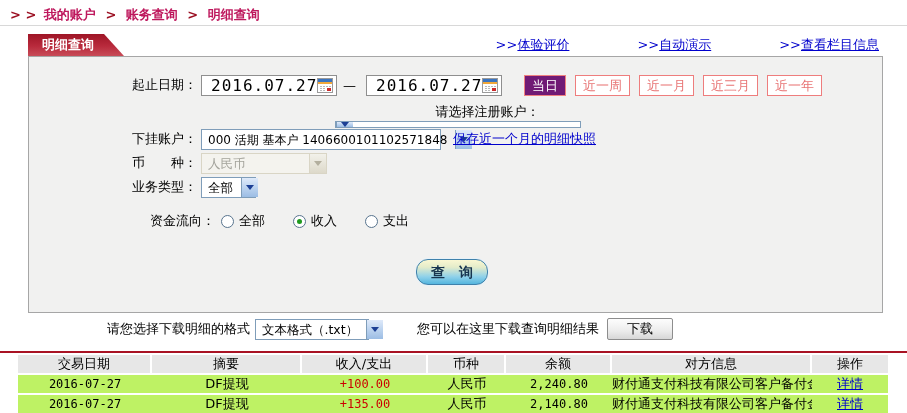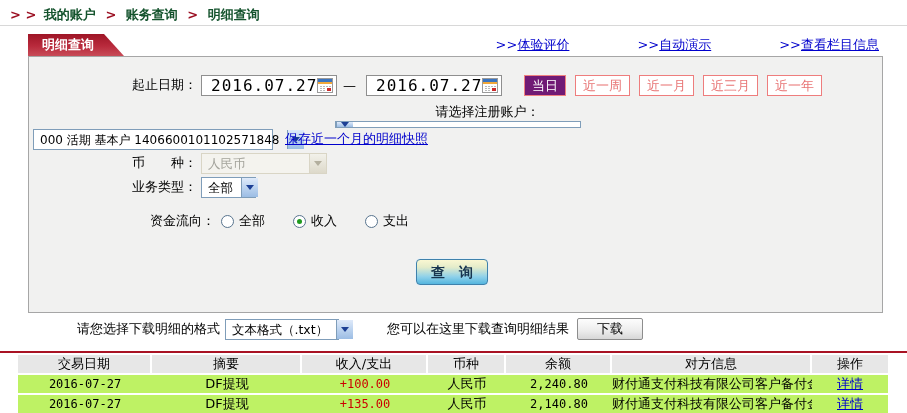--- a/index.html
+++ b/index.html
@@ -2,21 +2,21 @@
 <html><head>
 <meta charset="utf-8">
 <style>
   * { margin:0; padding:0; box-sizing:border-box; }
   body { background:#fff; }
   .page { position:relative; width:907px; height:413px; background:#fff; overflow:hidden;
           font-family:"DejaVu Sans","Liberation Sans",sans-serif; font-size:13px; color:#000; }
 
   
   .breadcrumb { position:absolute; top:6px; left:10px; color:#9b0f22; font-weight:bold; font-size:13px; }
-  .breadcrumb a { color:#14532d; text-decoration:none; margin:0 3px; }
+  .breadcrumb a { color:#be185d; text-decoration:none; margin:0 3px; }
   .crumb-sep { margin:0 2px; }
   .topline { position:absolute; top:25px; left:0; width:907px; height:1px; background:#d8d8d8; }
 
   
   .header-row { position:absolute; top:34px; left:28px; width:855px; height:22px; display:flex; justify-content:space-between; align-items:center; }
   .tab { height:22px; line-height:22px; padding:0 30px 0 14px; color:#fff; font-weight:bold; font-size:13px;
          background:linear-gradient(180deg,#9e1526 0%, #b92a3c 55%, #c84c58 100%);
          clip-path:polygon(0 0, calc(100% - 20px) 0, 100% 100%, 0 100%); }
   .hlinks { display:flex; gap:68px; margin-right:4px; }
   .hlink { color:#0000cc; font-size:13px; text-decoration:none; }
@@ -50,28 +50,28 @@
   .selbox.disabled .chev { border-top-color:#b3af9e; }
 
   .snaplink { color:#0000cc; text-decoration:underline; margin-left:12px; font-size:13px; }
 
   .radio-group { display:flex; align-items:center; margin-left:6px; }
   .radio-opt { display:flex; align-items:center; margin-right:28px; }
   .radio { width:13px; height:13px; border-radius:50%; background:#fff; border:1px solid #58748e; margin-right:5px; position:relative; }
   .radio.checked::after { content:""; position:absolute; left:3px; top:3px; width:5px; height:5px; border-radius:50%; background:#1f9a1f; }
 
   .btnrow { margin-top:26px; display:flex; }
-  .query-btn { margin-left:387px; width:72px; height:26px; border:1px solid #3f81ab; border-radius:4px;
+  .query-btn { margin-left:387px; width:72px; height:26px; border:1px solid #3f81ab; border-radius:12px;
                background:linear-gradient(180deg,#faf7d2 0%, #e4ecca 30%, #8ed1ea 70%, #54b5de 100%);
                font-size:14px; font-weight:bold; color:#17344f; letter-spacing:5px; text-align:center; line-height:24px;
                padding-left:5px; cursor:pointer; box-shadow:0 0 0 1px #e8f2f8; }
 
   
   .dlrow { position:absolute; top:316px; left:0; width:907px; height:26px; display:flex; align-items:center; font-size:13px; }
-  .dl-label { margin-left:77px; }
+  .dl-label { margin-left:107px; }
   .dlrow .selbox { margin-left:5px; }
   .dl-hint { margin-left:48px; }
   .dl-btn { margin-left:8px; width:66px; height:22px; border:1px solid #8d8d8d; border-radius:2px;
             background:linear-gradient(180deg,#fdfdfd 0%, #ececec 60%, #d7d7d7 100%);
             font-size:13px; text-align:center; line-height:20px; cursor:pointer; }
 
   
   .redline { position:absolute; top:351px; left:0; width:907px; height:2px; background:#a91324; }
   .tblwrap { position:absolute; top:355px; left:18px; width:871px; }
   table { border-collapse:separate; border-spacing:0; table-layout:fixed; width:870px; font-size:13px; }
@@ -166,20 +166,21 @@
     <div class="frow" style="margin-top:6px;flex-direction:column;">
       <span class="flabel">请选择注册账户：</span>
       <div class="selbox" style="width:246px;">
         <span class="arrowbtn">
             <span class="chev"></span>
           </span>
       </div>
     </div>
 
     <div class="frow">
+      <span class="flabel">下挂账户：</span>
       <div class="selbox" style="width:240px;">
         <span class="val" style="flex:1; font-size:12px;">000 活期 基本户  1406600101102571848</span>
         <span class="arrowbtn">
             <span class="chev"></span>
           </span>
       </div>
       <a class="snaplink">保存近一个月的明细快照</a>
     </div>
 
     <div class="frow">

